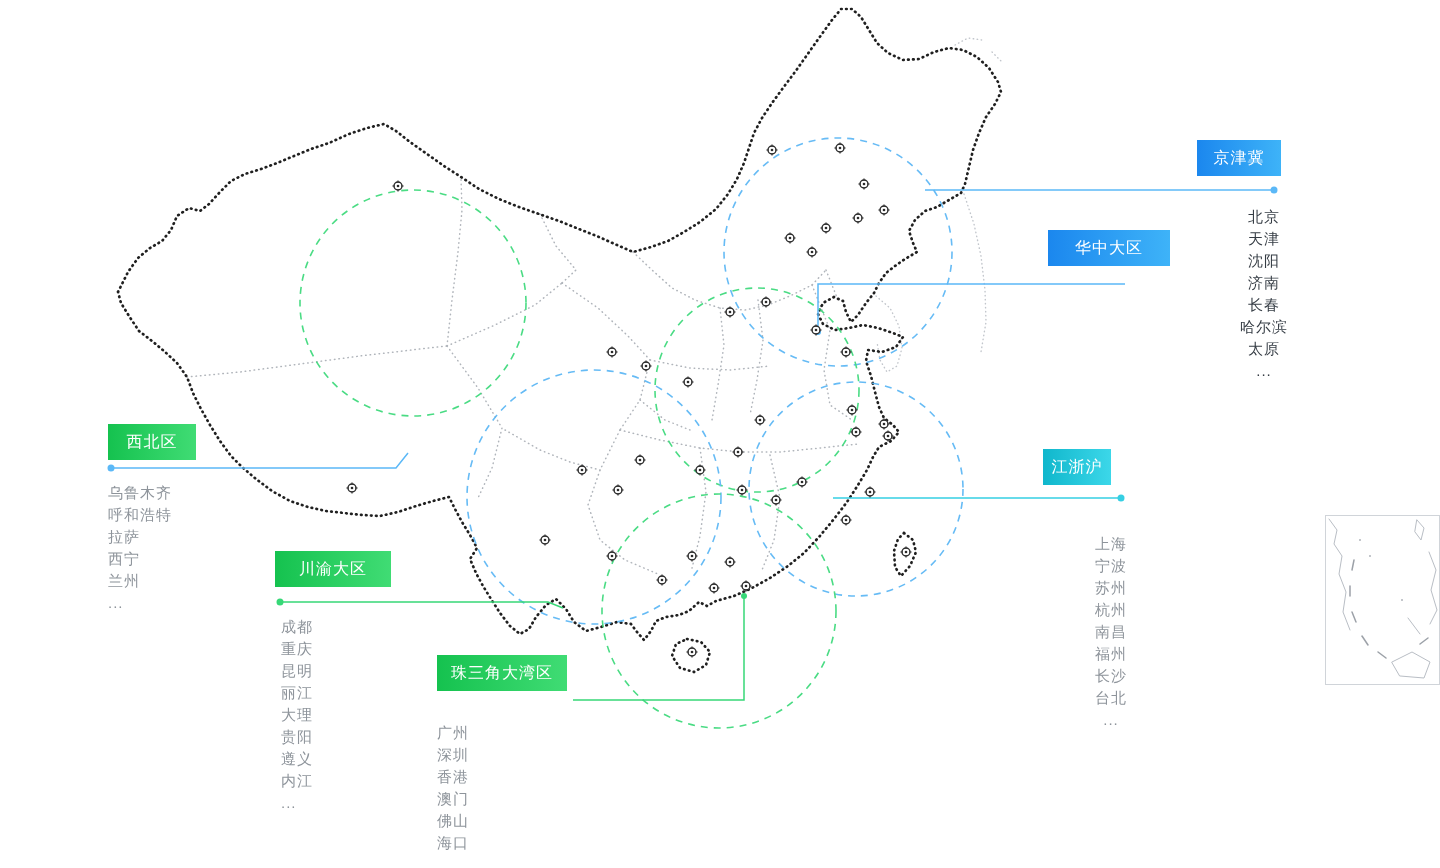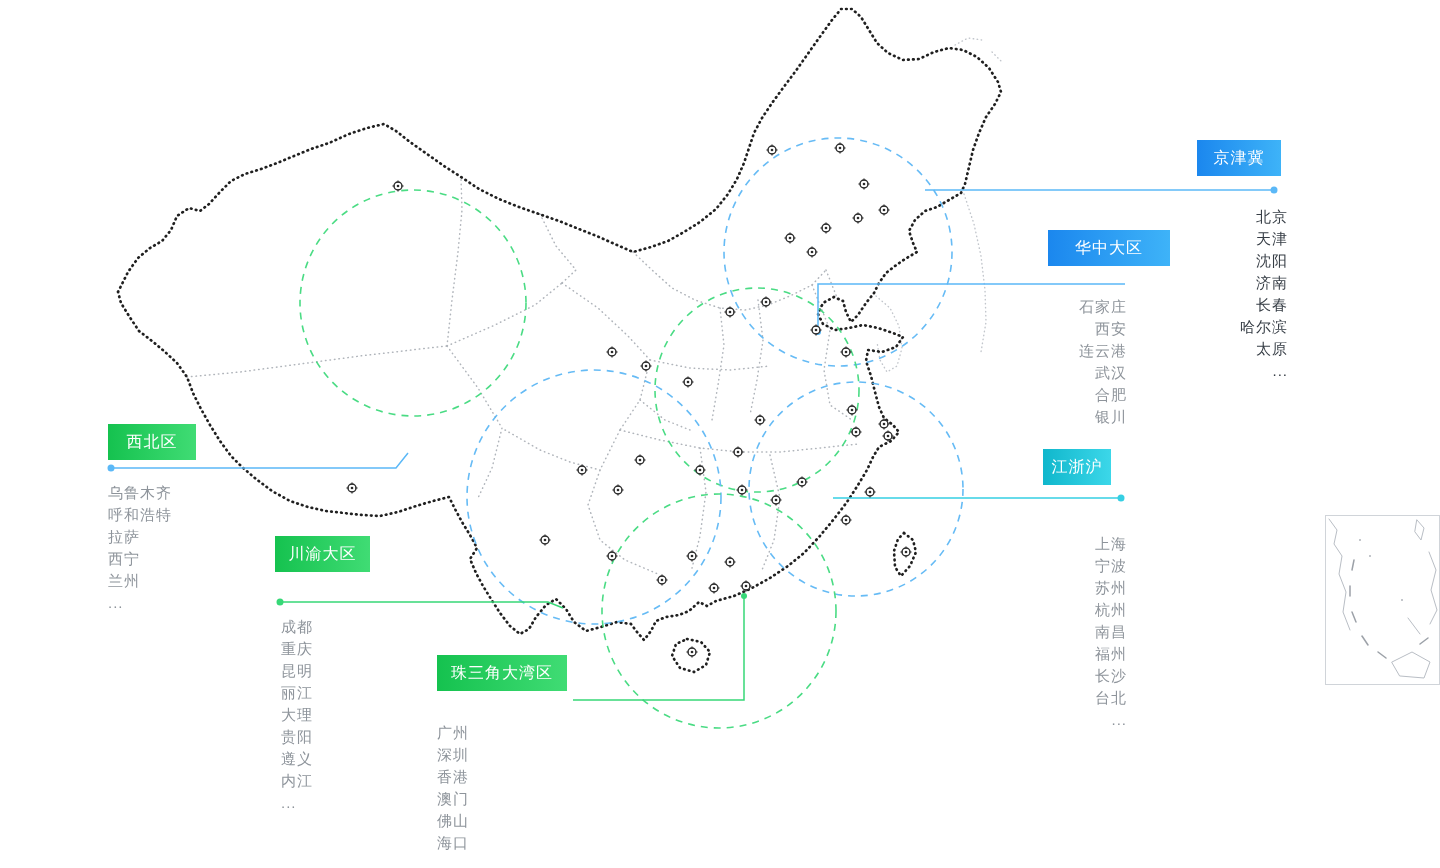--- a/index.html
+++ b/index.html
@@ -7,21 +7,21 @@
   body{font-family:"Liberation Sans","DejaVu Sans",sans-serif}
   #stage{position:relative;width:1440px;height:868px;background:#fff;overflow:hidden}
   #map-svg{position:absolute;left:0;top:0}
   .region-label{position:absolute;height:36px;line-height:36px;text-align:center;color:#fff;
     font-size:16px;letter-spacing:1px;border-radius:0;cursor:pointer;user-select:none}
   .region-label.blue{background:linear-gradient(90deg,#1b87ee,#3eb3f8)}
   .region-label.green{background:linear-gradient(90deg,#15c24f,#40dc74)}
   .region-label.cyan{background:linear-gradient(90deg,#10b7cc,#3cd7e9)}
   .city-list{position:absolute;font-size:15px;line-height:22px;color:#8e949b;letter-spacing:1px}
   .city-list.dark{color:#353c44}
-  .city-list.right{text-align:right}
+  .city-list.right{text-align:center}
 </style>
 </head>
 <body>
 
 <div id="stage">
 
   <svg id="map-svg" width="1440" height="868" viewBox="0 0 1440 868">
     <defs>
       <symbol id="tgt" viewBox="-6 -6 12 12">
         <circle r="4" fill="#ffffff" stroke="#2a2a2a" stroke-width="1.4"></circle>
@@ -194,40 +194,32 @@
         <circle cx="1370" cy="556" r="1"></circle>
         <circle cx="1402" cy="600" r="1"></circle>
       </g>
     </g>
   </svg>
 
   <div class="region-label blue" style="left:1197px;top:140px;width:84px">京津冀</div>
   <div class="region-label blue" style="left:1048px;top:230px;width:122px">华中大区</div>
   <div class="region-label cyan" style="left:1043px;top:449px;width:68px">江浙沪</div>
   <div class="region-label green" style="left:108px;top:424px;width:88px">西北区</div>
-  <div class="region-label green" style="left:275px;top:536px;width:95px">川渝大区</div>
+  <div class="region-label green" style="left:275px;top:551px;width:116px">川渝大区</div>
   <div class="region-label green" style="left:437px;top:655px;width:130px">珠三角大湾区</div>
 
   <div class="city-list dark right" style="right:152px;top:206px">
       <div>北京</div>
       <div>天津</div>
       <div>沈阳</div>
       <div>济南</div>
       <div>长春</div>
       <div>哈尔滨</div>
       <div>太原</div>
       <div>...</div>
-    </div>
-  <div class="city-list right" style="right:313px;top:296px">
-      <div>石家庄</div>
-      <div>西安</div>
-      <div>连云港</div>
-      <div>武汉</div>
-      <div>合肥</div>
-      <div>银川</div>
     </div>
   <div class="city-list right" style="right:313px;top:533px">
       <div>上海</div>
       <div>宁波</div>
       <div>苏州</div>
       <div>杭州</div>
       <div>南昌</div>
       <div>福州</div>
       <div>长沙</div>
       <div>台北</div>

